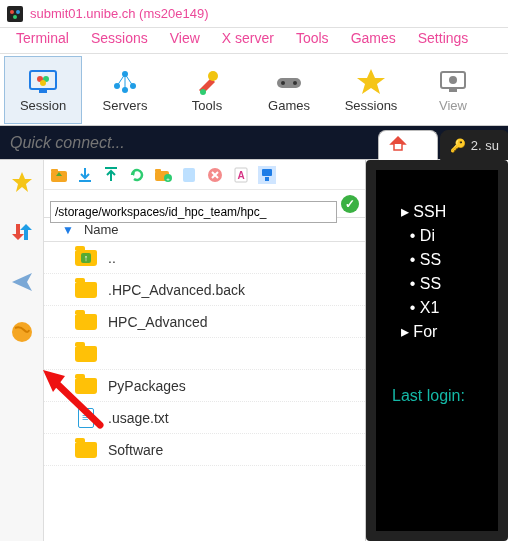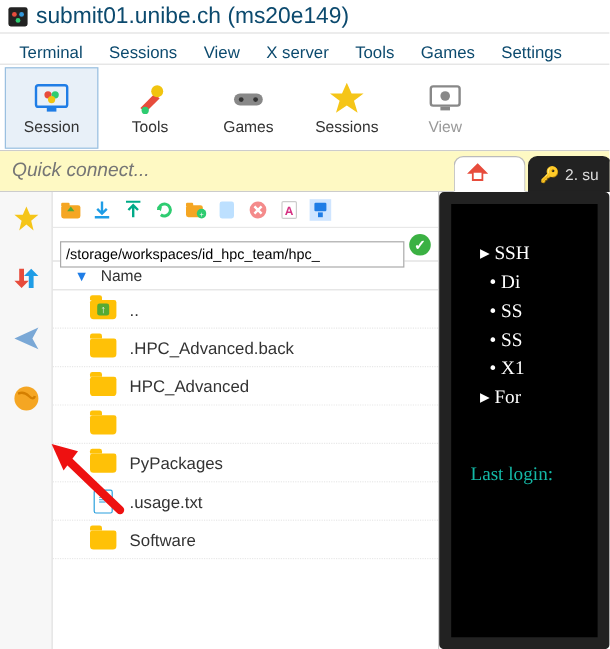--- a/index.html
+++ b/index.html
@@ -20,30 +20,30 @@
     align-items: center;
     padding: 0 6px;
     background: #fff;
     border-bottom: 1px solid #e0e0e0;
     gap: 6px;
   }
   .titlebar .app-icon {
     width: 18px; height: 18px;
     display: flex; align-items: center; justify-content: center;
   }
-  .titlebar .title-text { font-size: 19px; color: #0c4a6e; }
+  .titlebar .title-text { font-size: 13px; color: #ec4899; }
   
   .menubar {
     height: 26px;
     display: flex;
-    align-items: flex-end;
+    align-items: flex-start;
     padding: 0 6px;
     gap: 2px;
     font-size: 14px;
-    color: #0c4a6e;
+    color: #ec4899;
     border-bottom: 1px solid #e0e0e0;
   }
   .menubar .menu-item { padding: 2px 10px; cursor: default; }
   
   .toolbar {
     height: 72px;
     display: flex;
     align-items: center;
     padding: 0 4px;
     border-bottom: 1px solid #ccc;
@@ -78,21 +78,21 @@
   }
   .quick-input {
     flex: 1;
     height: 100%;
     border: none;
     outline: none;
     padding: 0 10px;
     font-size: 16px;
     color: #888;
     font-style: italic;
-    background: #fef9c3;
+    background: #0f172a;
   }
   .tabstrip {
     position: absolute;
     right: -2px;
     top: 0;
     height: 34px;
     display: flex;
     align-items: flex-end;
   }
   .tab {
@@ -245,21 +245,21 @@
     width: 16px; height: 20px;
     background: #e8eef8;
     border: 1px solid #bbb;
     border-radius: 2px;
   }
   
   .terminal {
     flex: 1;
     background: #000;
     color: #fff;
-    font-family: Liberation Serif, serif;
+    font-family: Liberation Sans, sans-serif;
     font-size: 16px;
     padding: 30px 12px 12px 16px;
     line-height: 1.5;
     position: relative;
     overflow: hidden;
     border: 10px solid #222;
     border-radius: 4px;
   }
   .terminal .tline { white-space: pre; }
   .terminal .cyan { color: #14b8a6; }
@@ -306,20 +306,34 @@
         <circle cx="13" cy="13" r="3" fill="#e74c3c"></circle>
         <circle cx="19" cy="13" r="3" fill="#2ecc71"></circle>
         <circle cx="16" cy="17" r="3" fill="#f1c40f"></circle>
       </svg>
     </span>
     <span>Session</span>
   </div>
   <div class="tool">
     <span class="ticon">
       <svg width="32" height="32" viewBox="0 0 32 32">
+        <circle cx="16" cy="8" r="3" fill="#1f9de6"></circle>
+        <circle cx="8" cy="20" r="3" fill="#1f9de6"></circle>
+        <circle cx="24" cy="20" r="3" fill="#1f9de6"></circle>
+        <circle cx="16" cy="24" r="3" fill="#1f9de6"></circle>
+        <line x1="16" y1="8" x2="8" y2="20" stroke="#1f9de6" stroke-width="1"></line>
+        <line x1="16" y1="8" x2="24" y2="20" stroke="#1f9de6" stroke-width="1"></line>
+        <line x1="16" y1="8" x2="16" y2="24" stroke="#1f9de6" stroke-width="1"></line>
+      </svg>
+    </span>
+    <span>Servers</span>
+  </div>
+  <div class="tool">
+    <span class="ticon">
+      <svg width="32" height="32" viewBox="0 0 32 32">
         <path d="M8 24 L20 12 L24 16 L12 28 Z" fill="#e74c3c"></path>
         <circle cx="22" cy="10" r="5" fill="#f1c40f"></circle>
         <circle cx="12" cy="26" r="3" fill="#2ecc71"></circle>
       </svg>
     </span>
     <span>Tools</span>
   </div>
   <div class="tool">
     <span class="ticon">
       <svg width="32" height="32" viewBox="0 0 32 32">

